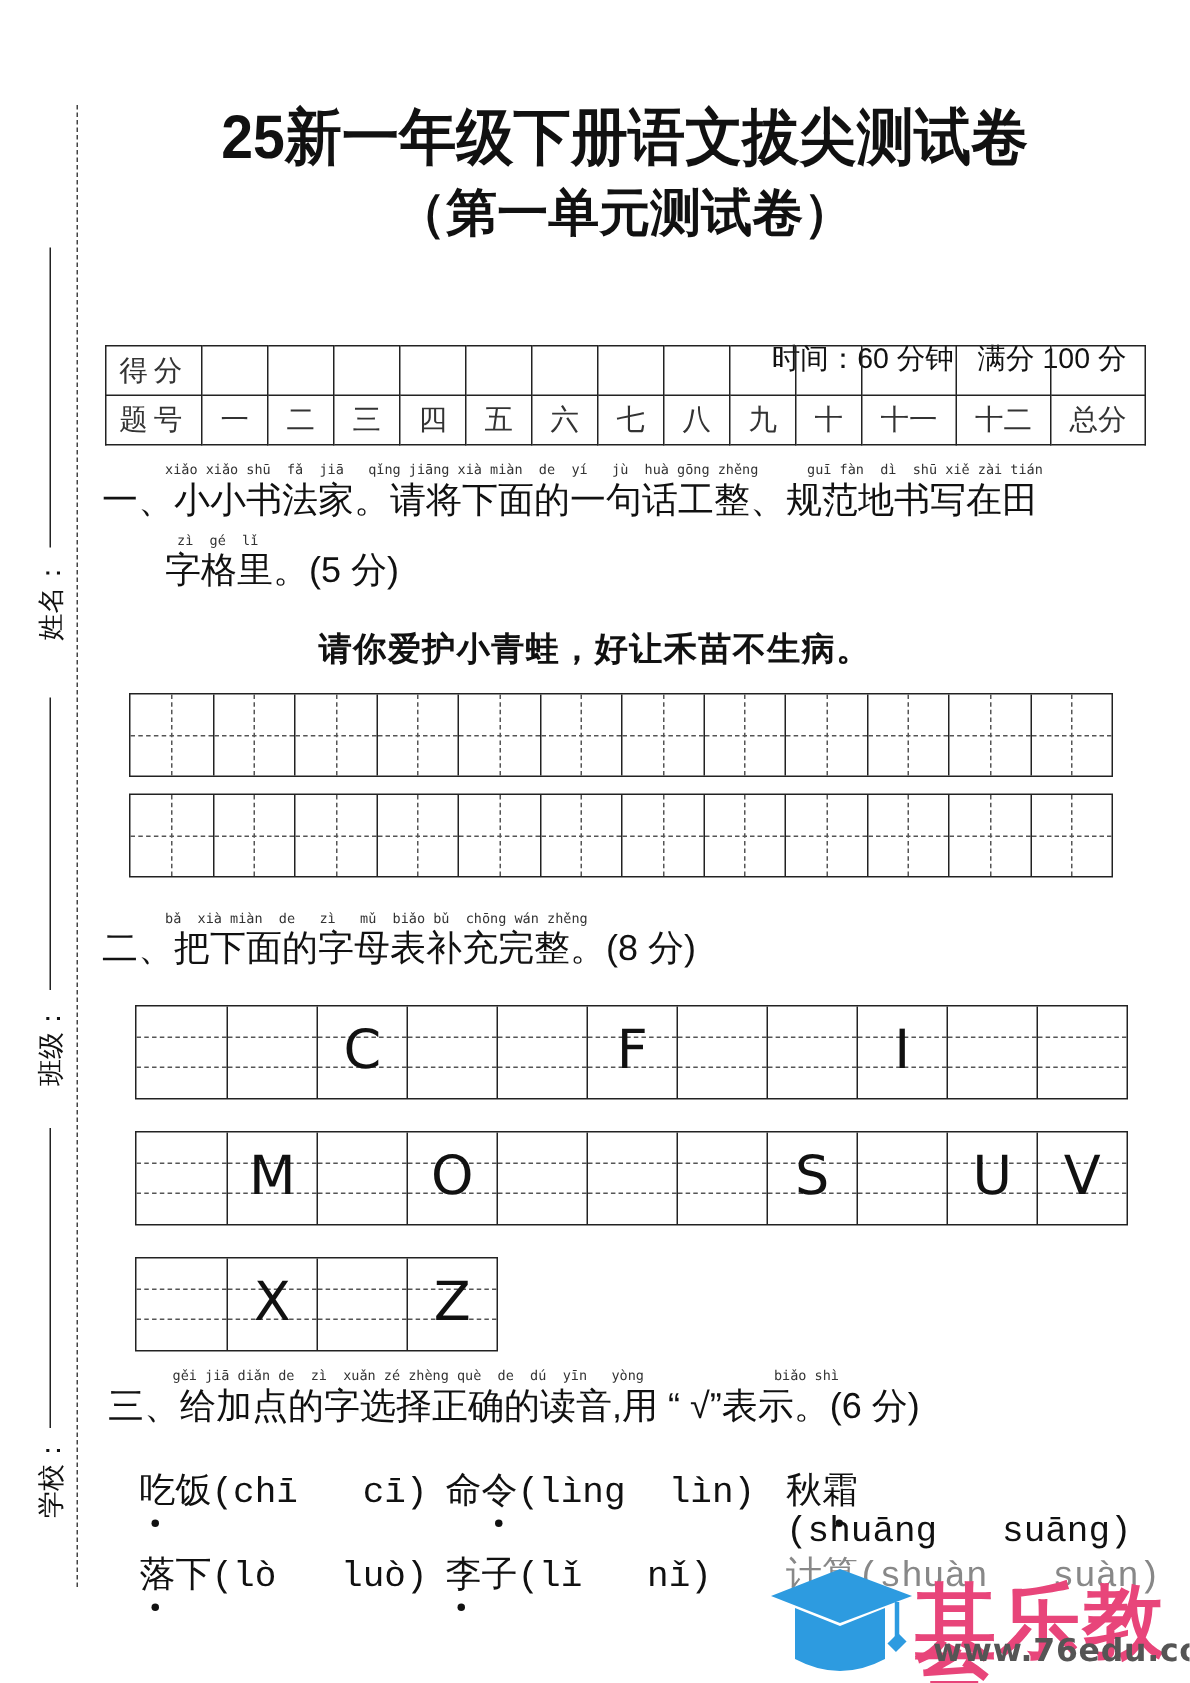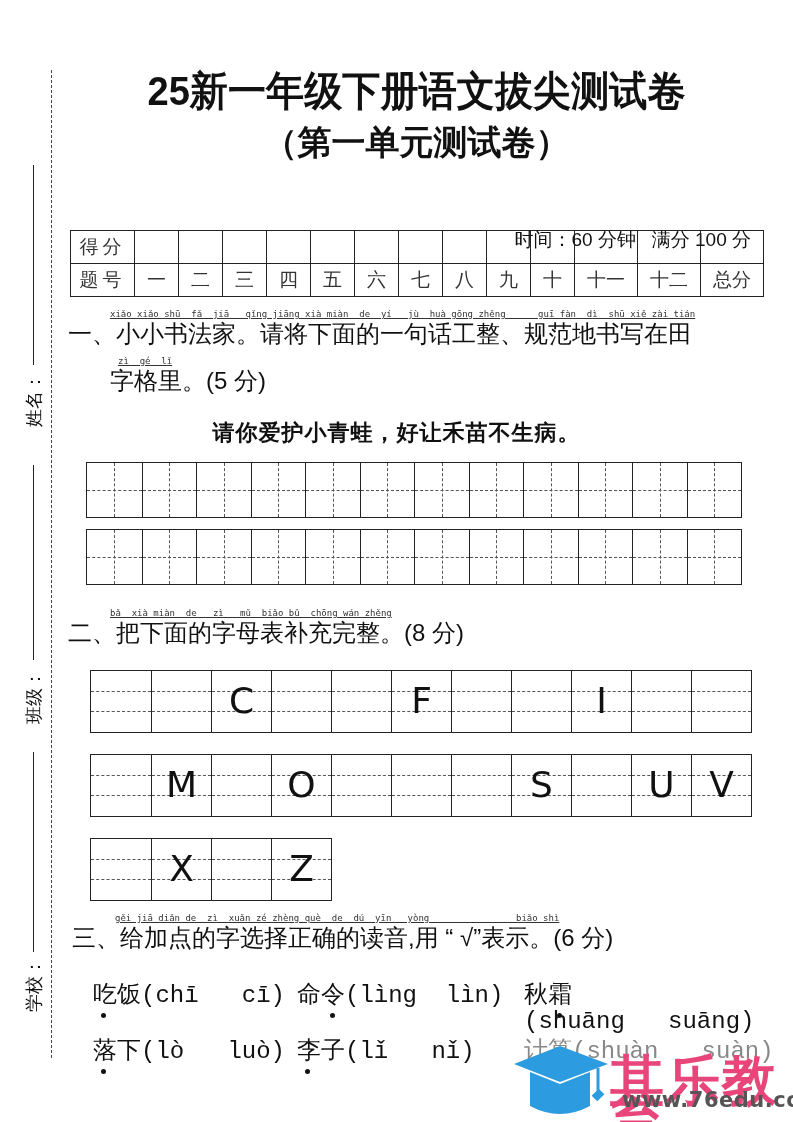--- a/index.html
+++ b/index.html
@@ -7,21 +7,21 @@
   .abs{position:absolute;}
   .title{left:0;width:833px;top:66px;text-align:center;font-family:"Liberation Sans","DejaVu Sans",sans-serif;font-size:41px;font-weight:bold;letter-spacing:0px;transform:scaleX(0.93);transform-origin:center;line-height:50px;}
   .subtitle{left:0;width:833px;top:118px;text-align:center;font-family:"Liberation Sans","DejaVu Sans",sans-serif;font-size:34px;font-weight:bold;line-height:48px;}
   .timeinfo{right:42px;top:203px;font-family:"Liberation Sans","DejaVu Sans",sans-serif;font-size:19px;line-height:26px;white-space:pre;margin-top:24px;}
   table.score{position:absolute;left:70px;top:230px;border-collapse:collapse;}
   table.score td{border:1.5px solid #222;height:32px;text-align:center;font-size:19px;color:#333;padding:0;}
   .sidebar-line{left:51px;top:70px;height:988px;border-left:1.5px dashed #444;}
   .side-under{position:absolute;left:33px;width:0;border-left:1.5px solid #222;}
   .side-label{position:absolute;left:14px;font-size:18px;transform:rotate(-90deg);transform-origin:center;white-space:nowrap;width:40px;text-align:center;}
   .qhead{left:68px;font-family:"Liberation Sans","DejaVu Sans",sans-serif;font-size:24px;line-height:28px;white-space:pre;}
-  .pinyin{font-family:"DejaVu Sans Mono","Liberation Mono",monospace;font-size:9px;color:#333;white-space:pre;line-height:10px;text-decoration:underline;}
+  .pinyin{font-family:"DejaVu Sans Mono","Liberation Mono",monospace;font-size:9px;color:#333;white-space:pre;line-height:10px;}
   .sentence{left:0;width:793px;top:418px;text-align:center;font-family:"DejaVu Serif","Liberation Serif",serif;font-weight:bold;font-size:22px;letter-spacing:1px;}
   .tz-row{position:absolute;left:86px;display:flex;border:1.5px solid #222;}
   .tz-cell{width:54.5px;height:54px;box-sizing:border-box;border-left:1.5px solid #222;position:relative;}
   .tz-cell:first-child{border-left:none;}
   .tz-cell::before{content:"";position:absolute;left:50%;top:0;bottom:0;border-left:1px dashed #555;}
   .tz-cell::after{content:"";position:absolute;top:50%;left:0;right:0;border-top:1px dashed #555;}
   .ab-row{position:absolute;left:90px;display:flex;border:1.5px solid #222;}
   .ab-cell{width:60px;height:61px;box-sizing:border-box;border-left:1.5px solid #222;position:relative;font-family:"DejaVu Sans","Liberation Sans",sans-serif;font-size:36px;text-align:center;line-height:60px;}
   .ab-cell:first-child{border-left:none;}
   .ab-cell .l1,.ab-cell .l2{position:absolute;left:0;right:0;border-top:1.5px dashed #555;}

